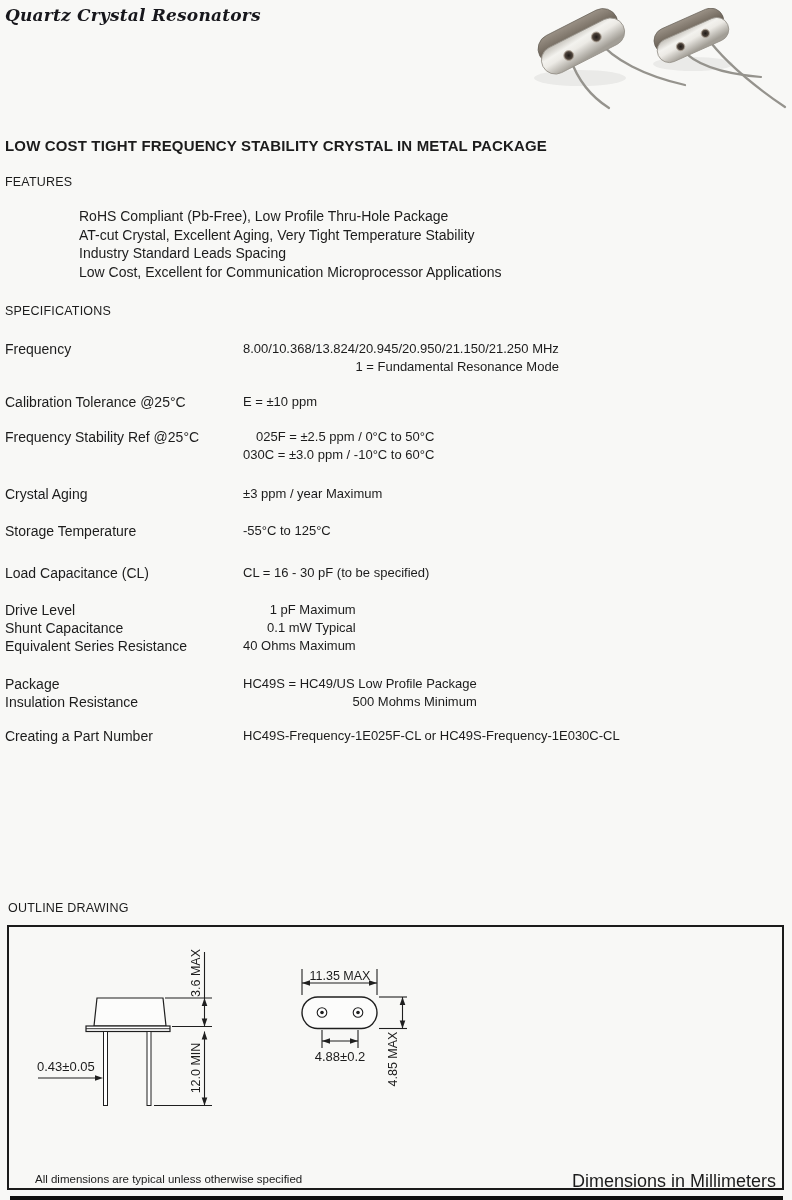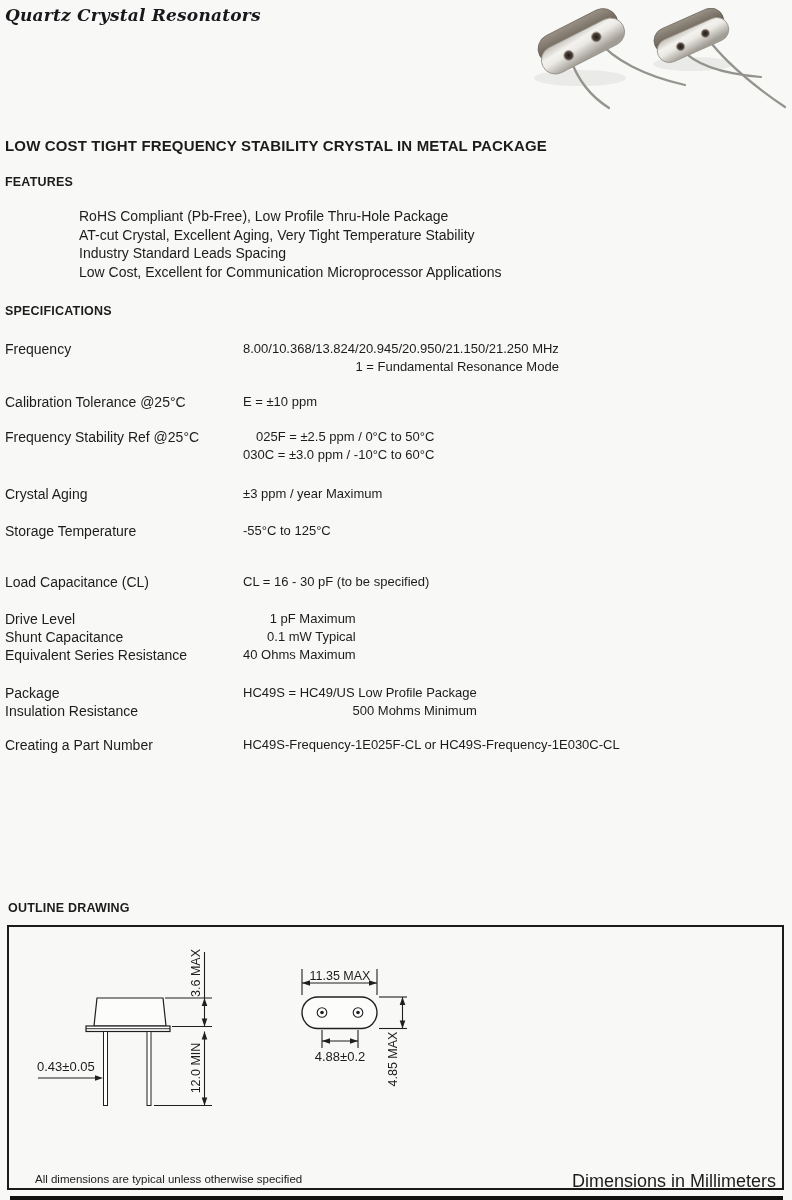--- a/index.html
+++ b/index.html
@@ -14,21 +14,21 @@
     left:5px; top:5px;
     font-family:"DejaVu Serif", serif;
     font-style:italic; font-weight:bold;
     font-size:17px; letter-spacing:0.2px; color:#17171c;
   }
   #doc-title{
     left:5px; top:137px;
     font-weight:bold; font-size:15px; letter-spacing:0.15px;
   }
   .section-heading{
-    left:5px; font-weight:bold; font-size:12.5px; letter-spacing:0.2px;
+    left:5px; font-weight:normal; font-size:12.5px; letter-spacing:0.2px;
   }
   #features-heading{top:175px;}
   #specs-heading{top:304px;}
   #outline-heading{left:8px; top:901px;}
   #features-list{
     left:63px; top:207px;
     font-size:14px; line-height:18.5px;margin-left:16px;
   }
   #spec-table{ left:5px; top:340px; width:720px; }
   .spec-group{ display:flex; }
@@ -138,21 +138,21 @@
 
     <div class="spec-group" style="margin-bottom:19px">
       <div class="spec-labels">
         <div>Crystal Aging</div>
       </div>
       <div class="spec-values">
         <div>±3 ppm / year Maximum</div>
       </div>
     </div>
 
-    <div class="spec-group" style="margin-bottom:33px">
+    <div class="spec-group" style="margin-bottom:24px">
       <div class="spec-labels">
         <div>Storage Temperature</div>
       </div>
       <div class="spec-values">
         <div>-55°C to 125°C</div>
       </div>
     </div>
 
     <div class="spec-group" style="margin-bottom:19px">
       <div class="spec-labels">

